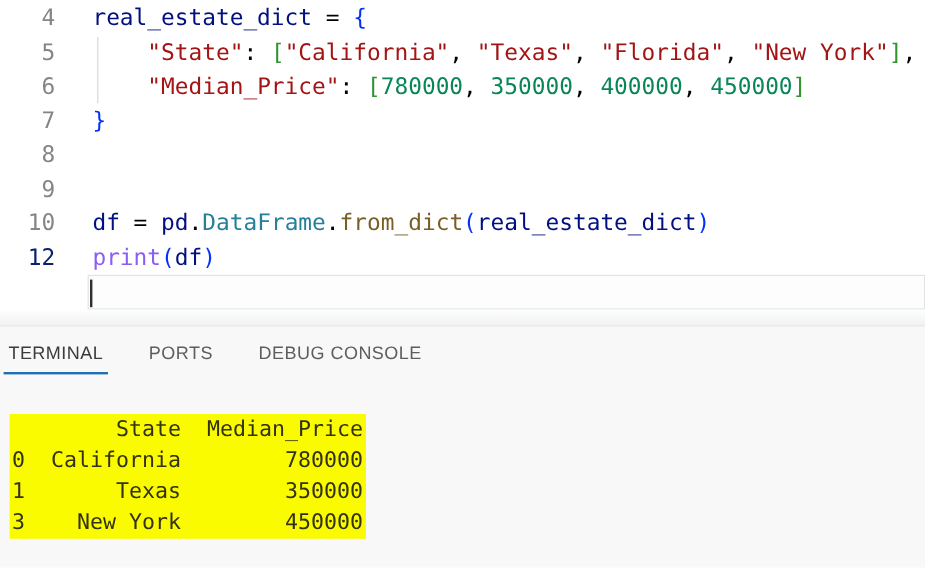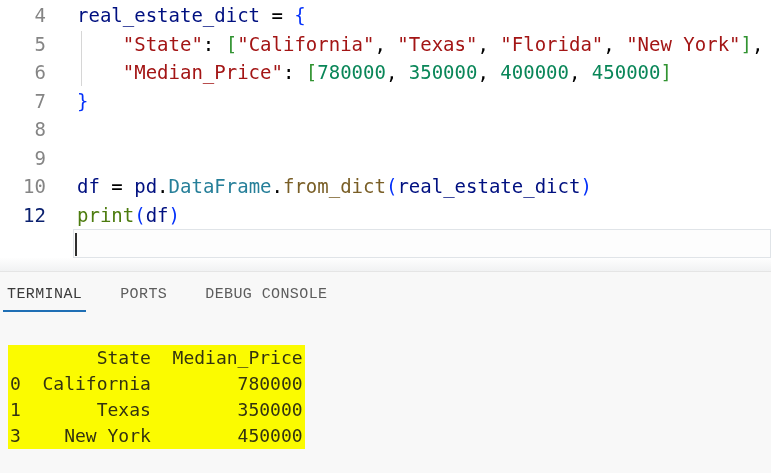--- a/index.html
+++ b/index.html
@@ -39,21 +39,21 @@
     background:linear-gradient(#fefefe,#f1f2f3);
   }
 
   
   .panel{
     position:absolute;left:0;right:0;top:271px;bottom:0;
     background:#f8f8f8;border-top:1px solid #e5e5e5;box-sizing:border-box;
   }
   .tabs{
     display:flex;gap:38px;padding-left:7px;align-items:flex-end;
-    font-family:Liberation Mono, monospace;font-size:15px;
+    font-family:Liberation Sans, sans-serif;font-size:15px;
     letter-spacing:0.4px;color:#5d5d5d;
   }
   .tab{position:relative;padding:14px 0 9px;cursor:pointer;}
   .tab.active{color:#3b3b3b;}
   .tab.active::after{
     content:"";position:absolute;left:-4px;right:-4px;bottom:0;height:2px;
     background:var(--accent,#1f6fb5);
   }
 
   
@@ -94,21 +94,21 @@
       </div>
       <div class="line">
         <span class="ln">9</span>
       </div>
       <div class="line">
         <span class="ln">10</span>
         <span class="code"><span style="color: rgb(0, 16, 128);">df</span><span style="color: rgb(0, 0, 0);"> = </span><span style="color: rgb(0, 16, 128);">pd</span><span style="color: rgb(0, 0, 0);">.</span><span style="color: rgb(38, 127, 153);">DataFrame</span><span style="color: rgb(0, 0, 0);">.</span><span style="color: rgb(121, 94, 38);">from_dict</span><span style="color: rgb(4, 49, 250);">(</span><span style="color: rgb(0, 16, 128);">real_estate_dict</span><span style="color: rgb(4, 49, 250);">)</span></span>
       </div>
       <div class="line active">
         <span class="ln">12</span>
-        <span class="code"><span style="color: #4d7c0f;">print</span><span style="color: rgb(4, 49, 250);">(</span><span style="color: rgb(0, 16, 128);">df</span><span style="color: rgb(4, 49, 250);">)</span></span>
+        <span class="code"><span style="color: #8b5cf6;">print</span><span style="color: rgb(4, 49, 250);">(</span><span style="color: rgb(0, 16, 128);">df</span><span style="color: rgb(4, 49, 250);">)</span></span>
       </div>
     </div>
   <div class="text-cursor"></div>
 </div>
 
 <div class="editor-gap"></div>
 
 <div class="panel">
   <div class="tabs">
     <div class="tab active">TERMINAL</div>

